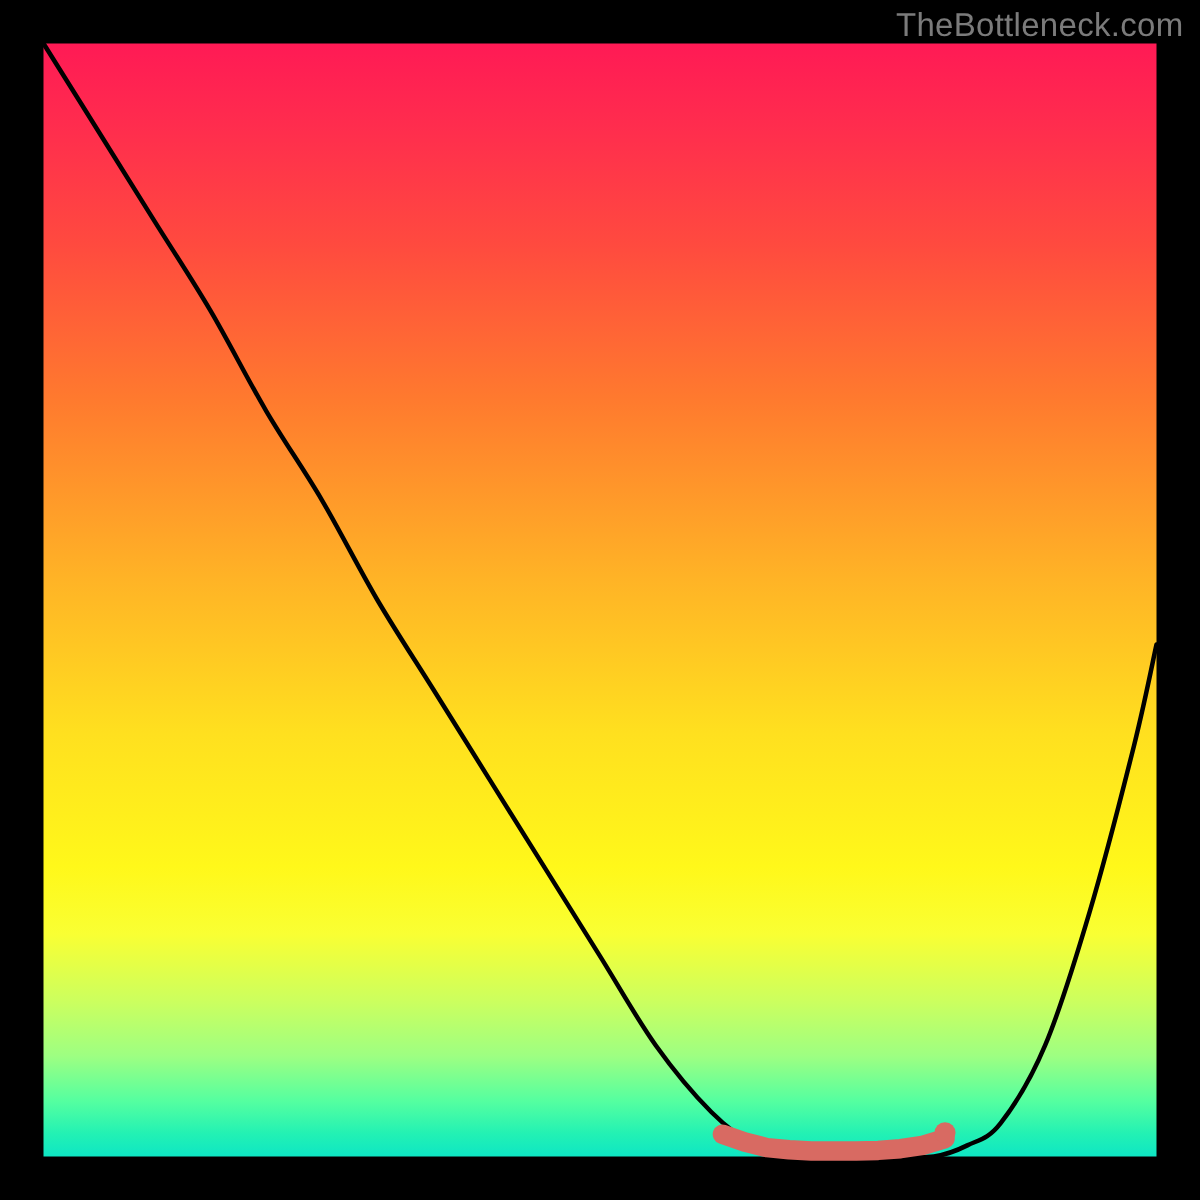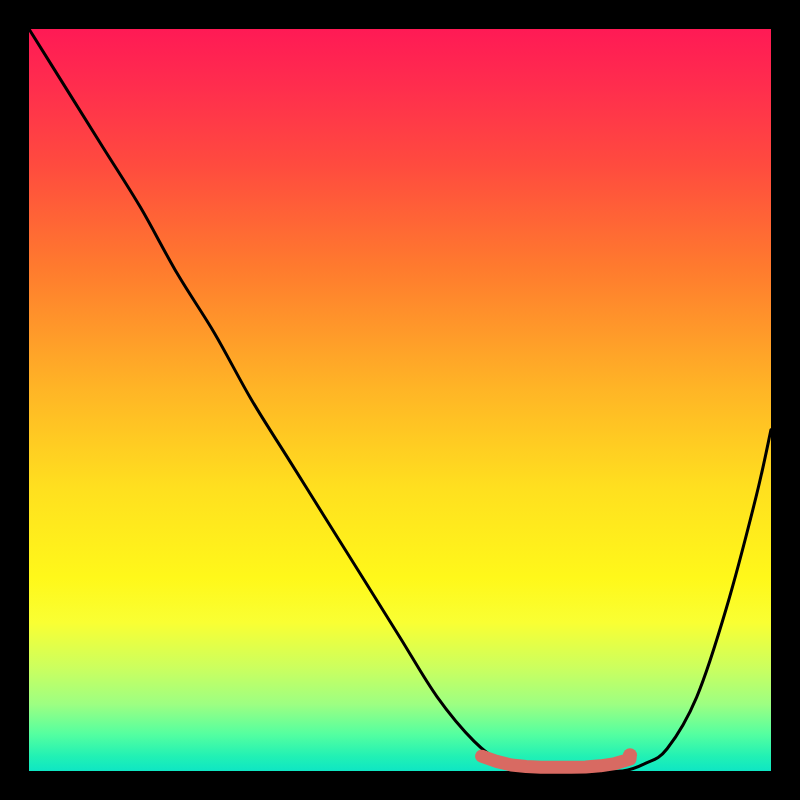--- a/index.html
+++ b/index.html
@@ -69,13 +69,14 @@
       <g>
         <path id="curve-path" fill="none" stroke="#000000" stroke-width="3" stroke-linecap="round" stroke-linejoin="round" d="M 0 0 C 6.183333333333334 9.893333333333336, 24.733333333333334 39.57333333333334, 37.1 59.360000000000014 C 49.46666666666667 79.14666666666669, 61.833333333333336 98.93333333333335, 74.2 118.72000000000003 C 86.56666666666666 138.5066666666667, 98.93333333333334 157.05666666666673, 111.3 178.08000000000004 C 123.66666666666666 199.10333333333335, 136.03333333333333 223.83666666666662, 148.4 244.85999999999996 C 160.76666666666668 265.88333333333327, 173.13333333333333 283.1966666666667, 185.5 304.22 C 197.86666666666667 325.24333333333334, 210.23333333333332 349.9766666666667, 222.6 371 C 234.96666666666667 392.0233333333333, 247.33333333333331 410.5733333333334, 259.7 430.36 C 272.06666666666666 450.14666666666665, 284.43333333333334 469.93333333333334, 296.8 489.71999999999997 C 309.1666666666667 509.5066666666666, 321.53333333333336 529.2933333333333, 333.90000000000003 549.0799999999999 C 346.2666666666667 568.8666666666666, 358.6333333333333 588.6533333333334, 371 608.44 C 383.3666666666667 628.2266666666667, 395.73333333333335 650.4866666666667, 408.1 667.8 C 420.4666666666667 685.1133333333332, 434.07 701.19, 445.2 712.32 C 456.33 723.45, 464.9866666666667 729.6333333333334, 474.88 734.58 C 484.7733333333333 739.5266666666666, 494.66666666666674 740.7633333333333, 504.56000000000006 742 C 514.4533333333334 743.2366666666667, 524.3466666666667 742, 534.24 742 C 544.1333333333333 742, 554.0266666666666 742, 563.92 742 C 573.8133333333333 742, 584.9433333333334 743.2366666666667, 593.6 742 C 602.2566666666667 740.7633333333333, 608.44 738.2900000000001, 615.86 734.58 C 623.28 730.87, 629.4633333333334 730.87, 638.12 719.74 C 646.7766666666666 708.61, 657.9066666666668 691.2966666666666, 667.8000000000001 667.8 C 677.6933333333334 644.3033333333333, 687.5866666666666 612.15, 697.4799999999999 578.76 C 707.3733333333332 545.37, 719.74 497.14, 727.16 467.46 C 734.5799999999999 437.78, 739.5266666666666 411.81, 742 400.68"></path>
       </g>
       <g id="marker-group">
           <path d="M 452.62 727.16 L 467.46 732.354 L 482.3 736.064 L 497.14000000000004 737.548 L 511.97999999999996 738.29 L 526.8199999999999 738.29 L 541.66 738.29 L 556.5 737.919 L 571.34 736.806 L 586.1800000000001 734.58 L 601.0200000000001 730.128" fill="none" stroke="#d86a62" stroke-width="13" stroke-linecap="round" stroke-linejoin="round"></path>
           <circle cx="601.0200000000001" cy="726.128" r="7" fill="#d86a62"></circle>
         </g>
     </svg>
   </div>
 
+  <div class="watermark">TheBottleneck.com</div>
 </div>
 
 </body></html>

